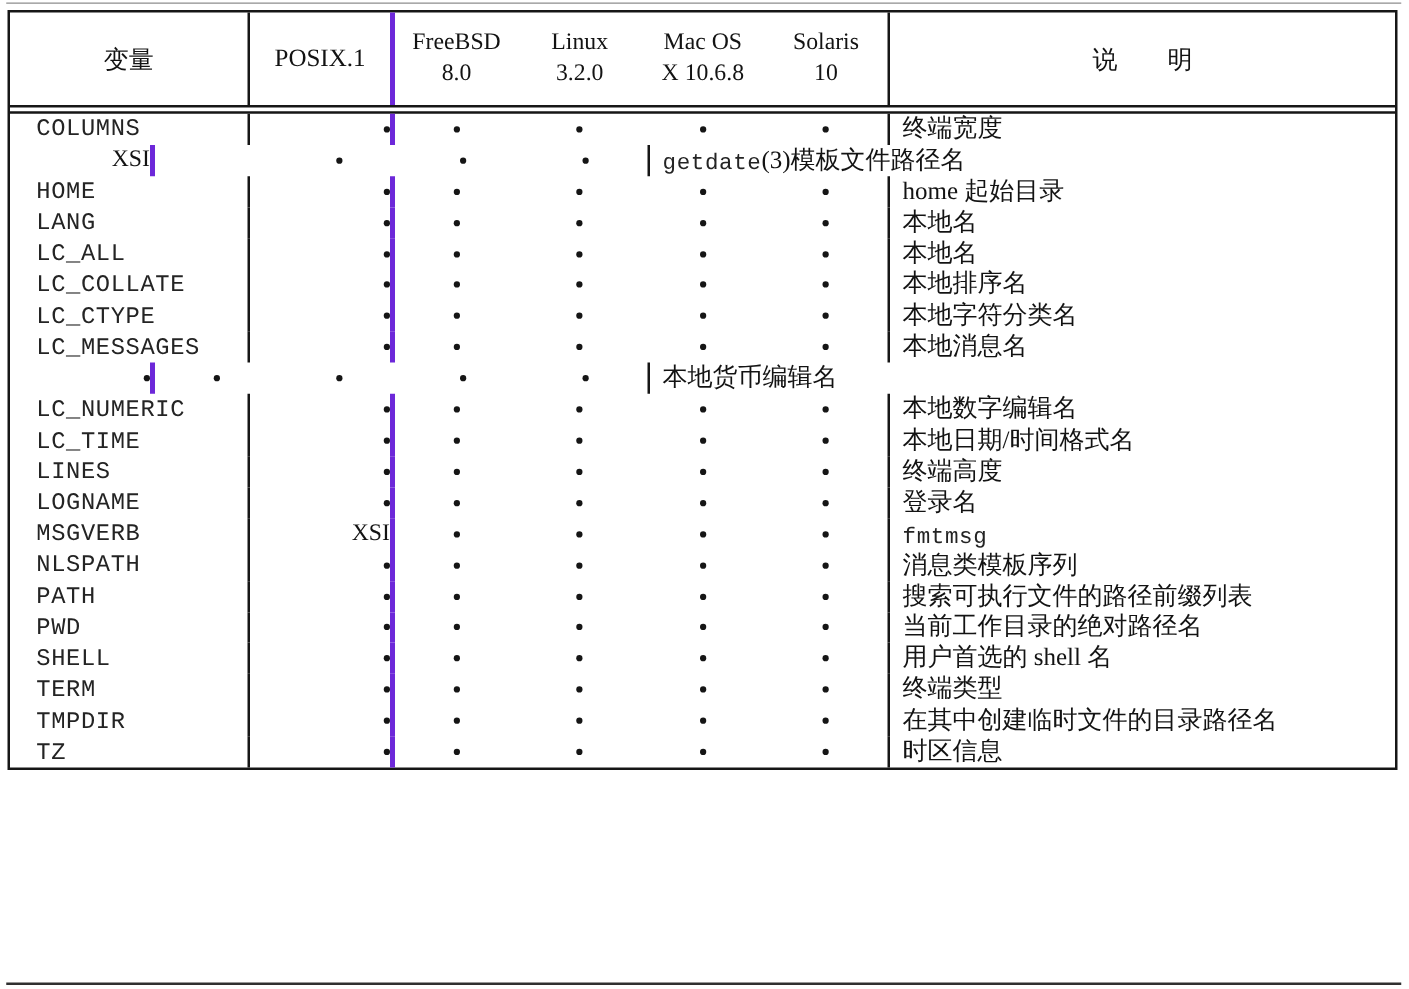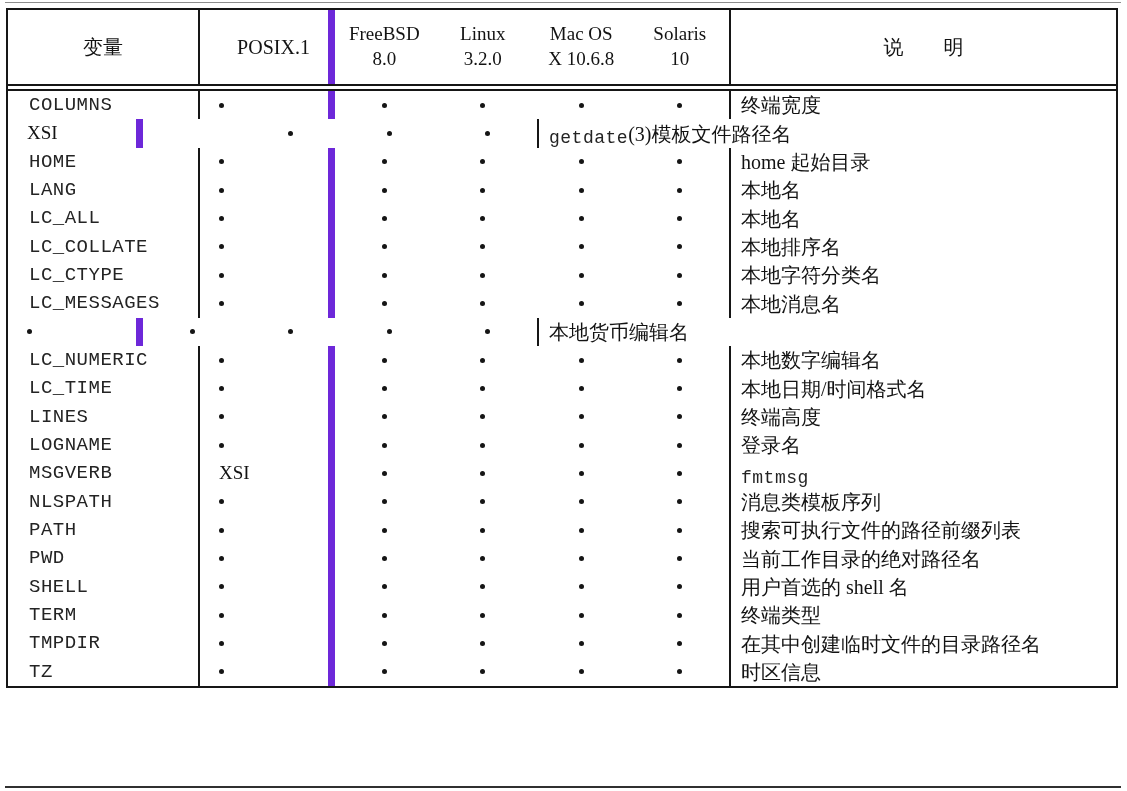--- a/index.html
+++ b/index.html
@@ -15,38 +15,38 @@
     position: absolute; left: 5px; top: 2px; width: 1116px; height: 0;
     border-top: 1px solid #8d8d8d;
   }
   .rule-bottom {
     position: absolute; left: 5px; top: 786px; width: 1116px; height: 0;
     border-top: 2px solid #303030;
   }
 
   .env-table {
     position: absolute; left: 6px; top: 8px;
-    width: 1112px; height: 680px;
+    width: 1112px; height: 608px;
     border: 2px solid #161616;
     box-sizing: border-box;
     display: flex; flex-direction: column;
     background: #ffffff;
   }
 
   .thead { display: flex; flex: 0 0 74px; }
   .header-divider {
     flex: 0 0 auto; height: 3px;
     border-top: 2px solid #161616;
     border-bottom: 2px solid #161616;
   }
   .tbody { flex: 1 1 auto; display: flex; flex-direction: column; }
 
   
   .col-var   { flex: 0 0 192px; border-right: 2px solid #161616; box-sizing: border-box; }
-  .col-posix { flex: 0 0 116px; border-right: 7px solid #6d28d9; box-sizing: border-box; margin-left: 19px; }
+  .col-posix { flex: 0 0 116px; border-right: 4px solid #6d28d9; box-sizing: border-box; }
   .col-os    { flex: 0 0 396px; border-right: 2px solid #161616; box-sizing: border-box; display: flex; }
   .col-desc  { flex: 1 1 auto; box-sizing: border-box; }
   .os-sub    { flex: 1 1 0; display: flex; align-items: center; justify-content: center; }
 
   
   .thead .col-var, .thead .col-posix {
     display: flex; align-items: center; justify-content: center;
     font-size: 20px;
   }
   .thead .col-os .os-sub {
@@ -60,21 +60,21 @@
 
   
   .row { display: flex; flex: 1 1 0; min-height: 0; }
   .row .col-var {
     display: flex; align-items: center;
     padding-left: 21px;
     font-family: "Liberation Mono", "DejaVu Sans Mono", monospace;
     font-size: 19px; letter-spacing: 0.5px;
     color: #242424;
   }
-  .row .col-posix { display: flex; align-items: center; justify-content: flex-start; font-size: 19px; }
+  .row .col-posix { display: flex; align-items: center; justify-content: flex-end; font-size: 19px; }
   .row .col-desc {
     display: flex; align-items: flex-end;
     padding-left: 10px;
     font-size: 20px; white-space: nowrap;
   }
   .dot { width: 5px; height: 5px; border-radius: 50%; background: #151515; display: inline-block; }
   .desc-mono {
     font-family: "Liberation Mono", "DejaVu Sans Mono", monospace;
     font-size: 18px; letter-spacing: 0.5px; color: #242424;
   }

